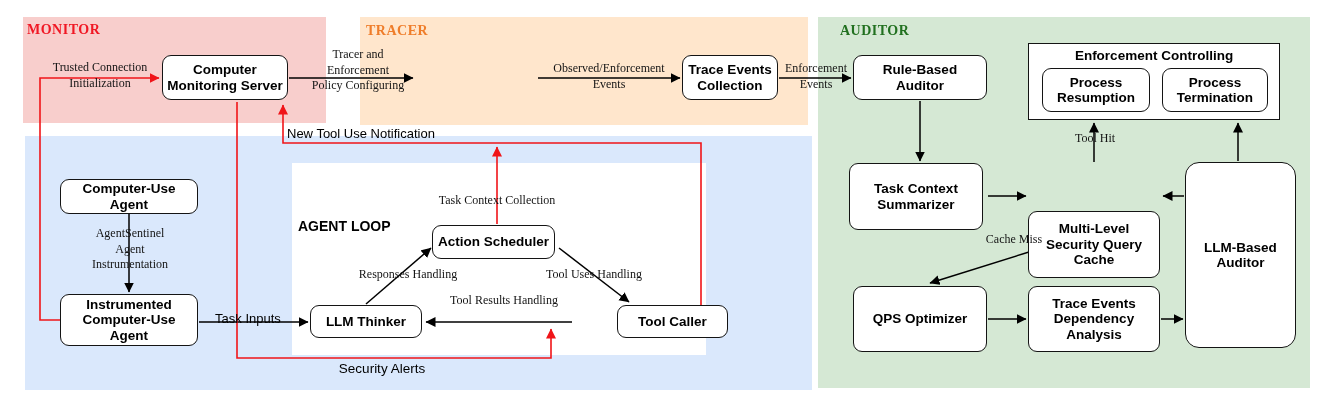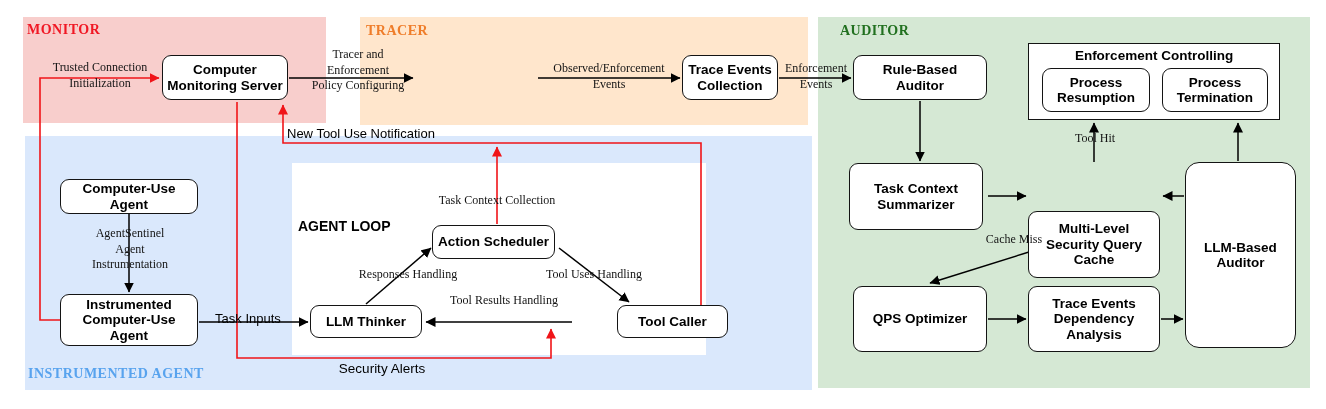--- a/index.html
+++ b/index.html
@@ -31,21 +31,20 @@
 
   <div class="region" style="left:23px;top:17px;width:303px;height:106px;background:#f8cecc;"></div>
   <div class="region" style="left:360px;top:17px;width:448px;height:108px;background:#ffe6cc;"></div>
   <div class="region" style="left:818px;top:17px;width:492px;height:371px;background:#d5e8d4;"></div>
   <div class="region" style="left:25px;top:136px;width:787px;height:254px;background:#dae8fc;"></div>
   <div class="agentloop" style="left:292px;top:163px;width:414px;height:192px;"></div>
 
   <div class="rtitle" style="left:27px;top:22px;color:#f01824;">MONITOR</div>
   <div class="rtitle" style="left:366px;top:23px;color:#ef7d2a;">TRACER</div>
   <div class="rtitle" style="left:840px;top:23px;color:#21701f;">AUDITOR</div>
-  <div class="rtitle" style="left:28px;top:366px;color:#58a3ee;">INSTRUMENTED AGENT</div>
   <div class="altitle" style="left:298px;top:170px;margin-top:48px;">AGENT LOOP</div>
 
   <svg class="arrows" width="1326" height="409" viewBox="0 0 1326 409">
     <defs>
       <marker id="mb" markerWidth="11" markerHeight="11" refX="9.5" refY="5" orient="auto" markerUnits="userSpaceOnUse">
         <path d="M0,0 L10,5 L0,10 z" fill="#000000"></path>
       </marker>
       <marker id="mr" markerWidth="11" markerHeight="11" refX="9.5" refY="5" orient="auto" markerUnits="userSpaceOnUse">
         <path d="M0,0 L10,5 L0,10 z" fill="#f01418"></path>
       </marker>

